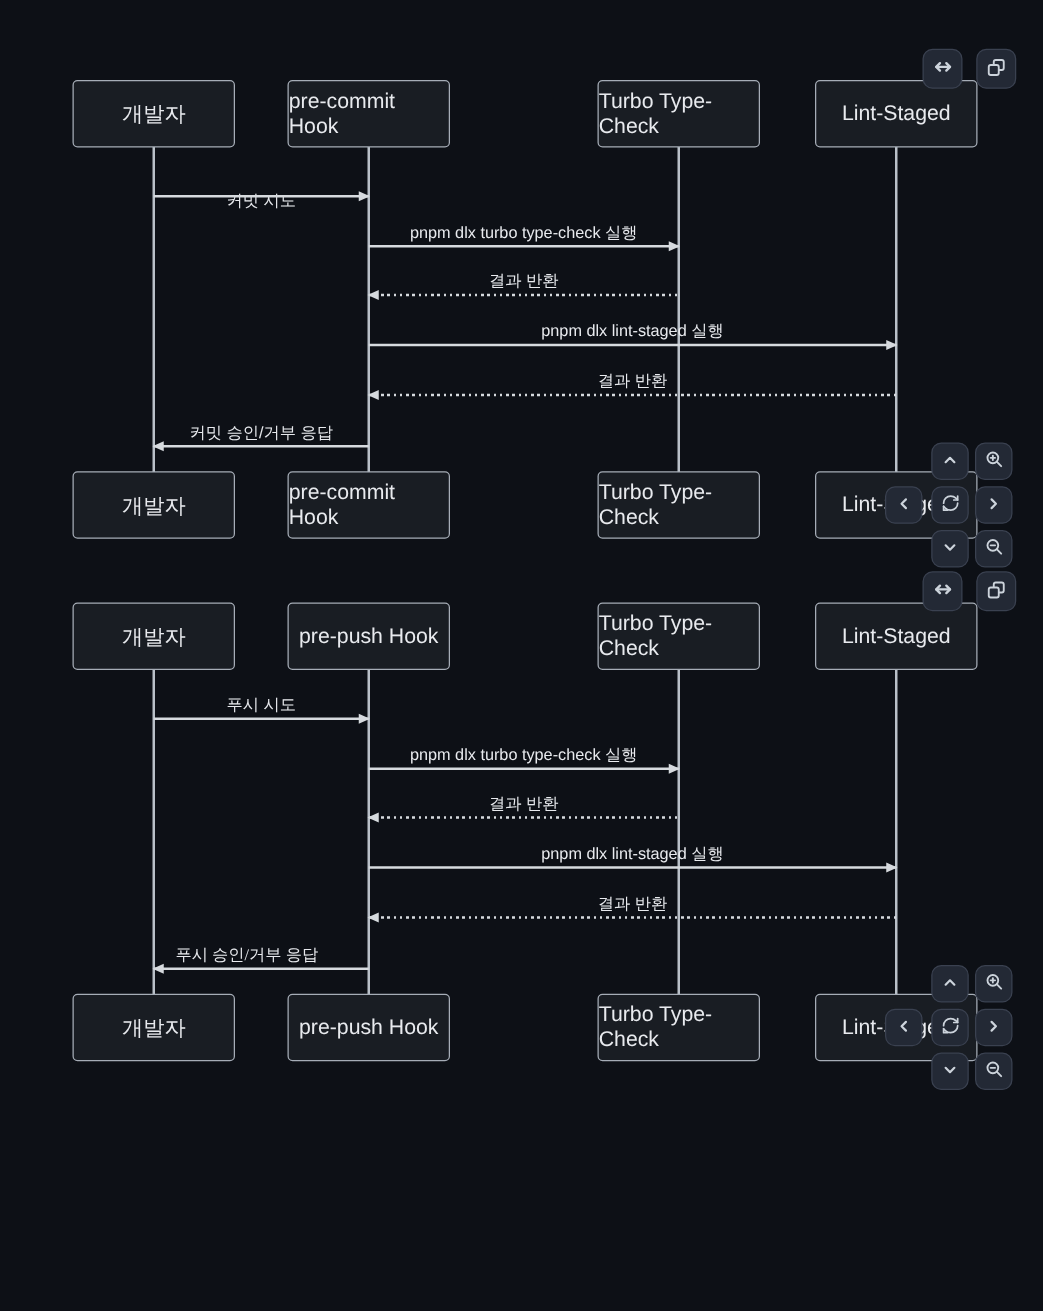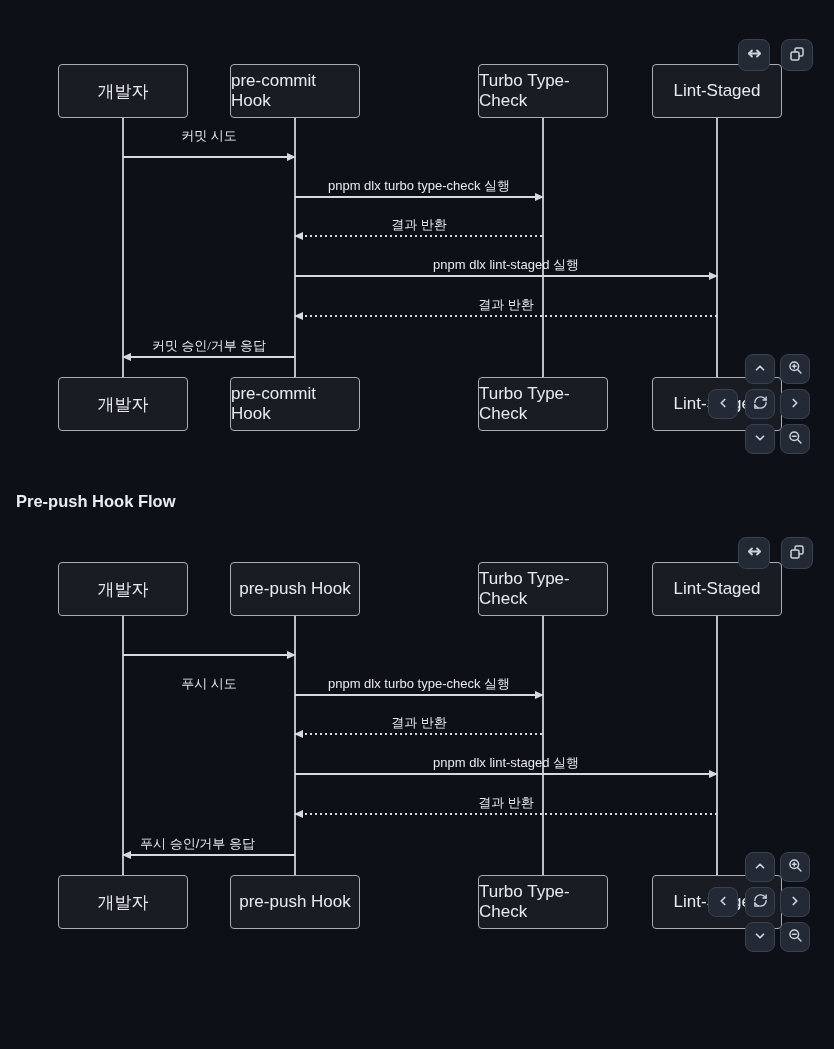--- a/index.html
+++ b/index.html
@@ -92,31 +92,31 @@
           <div class="actor-box" style="left: 42px; top: 313px;">개발자</div>
           <div class="lifeline" style="left: 278.25px; top: 52px; height: 263px;"></div>
           <div class="actor-box" style="left: 214px; top: 0px;">pre-commit Hook</div>
           <div class="actor-box" style="left: 214px; top: 313px;">pre-commit Hook</div>
           <div class="lifeline" style="left: 526.25px; top: 52px; height: 263px;"></div>
           <div class="actor-box" style="left: 462px; top: 0px;">Turbo Type-Check</div>
           <div class="actor-box" style="left: 462px; top: 313px;">Turbo Type-Check</div>
           <div class="lifeline" style="left: 700.25px; top: 52px; height: 263px;"></div>
           <div class="actor-box" style="left: 636px; top: 0px;">Lint-Staged</div>
           <div class="actor-box" style="left: 636px; top: 313px;">Lint-Staged</div>
-          <div class="msg-label" style="left: 107px; width: 172px; top: 63px;">커밋 시도</div>
+          <div class="msg-label" style="left: 107px; width: 172px; top: 88px;">커밋 시도</div>
           <div class="msg-line solid right" style="left: 107px; width: 172px; top: 92px;"></div>
           <div class="msg-label" style="left: 279px; width: 248px; top: 113px;">pnpm dlx turbo type-check 실행</div>
           <div class="msg-line solid right" style="left: 279px; width: 248px; top: 132px;"></div>
           <div class="msg-label" style="left: 279px; width: 248px; top: 152px;">결과 반환</div>
           <div class="msg-line dotted left" style="left: 279px; width: 248px; top: 171px;"></div>
           <div class="msg-label" style="left: 279px; width: 422px; top: 192px;">pnpm dlx lint-staged 실행</div>
           <div class="msg-line solid right" style="left: 279px; width: 422px; top: 211px;"></div>
           <div class="msg-label" style="left: 279px; width: 422px; top: 232px;">결과 반환</div>
           <div class="msg-line dotted left" style="left: 279px; width: 422px; top: 251px;"></div>
-          <div class="msg-label" style="left: 107px; width: 172px; top: 273px; font-family: Liberation Serif, serif;">커밋 승인/거부 응답</div>
+          <div class="msg-label" style="left: 107px; width: 172px; top: 273px;">커밋 승인/거부 응답</div>
           <div class="msg-line solid left" style="left: 107px; width: 172px; top: 292px;"></div>
         </div>
 
       <button class="ctl btn32 fitw">
         <span>
           <svg width="17" height="17" viewBox="0 0 16 16">
               <line x1="3" y1="8" x2="13" y2="8"></line>
               <polyline points="5.6,5.2 2.8,8 5.6,10.8"></polyline>
               <polyline points="10.4,5.2 13.2,8 10.4,10.8"></polyline>
             </svg>
@@ -185,46 +185,45 @@
               <circle cx="6.7" cy="6.7" r="4.6"></circle>
               <line x1="10.2" y1="10.2" x2="13.8" y2="13.8"></line>
               <line x1="4.8" y1="6.7" x2="8.6" y2="6.7"></line>
             </svg>
         </span>
       </button>
     </div>
   </section>
 
   <section>
-    <h2 class="flow-heading" style="margin-top:61px">Pre-push Hook Flow</h2>
     <div class="diagram-wrap">
       <div class="diagram-canvas">
           <div class="lifeline" style="left: 106.25px; top: 52px; height: 263px;"></div>
           <div class="actor-box" style="left: 42px; top: 0px;">개발자</div>
           <div class="actor-box" style="left: 42px; top: 313px;">개발자</div>
           <div class="lifeline" style="left: 278.25px; top: 52px; height: 263px;"></div>
           <div class="actor-box" style="left: 214px; top: 0px;">pre-push Hook</div>
           <div class="actor-box" style="left: 214px; top: 313px;">pre-push Hook</div>
           <div class="lifeline" style="left: 526.25px; top: 52px; height: 263px;"></div>
           <div class="actor-box" style="left: 462px; top: 0px;">Turbo Type-Check</div>
           <div class="actor-box" style="left: 462px; top: 313px;">Turbo Type-Check</div>
           <div class="lifeline" style="left: 700.25px; top: 52px; height: 263px;"></div>
           <div class="actor-box" style="left: 636px; top: 0px;">Lint-Staged</div>
           <div class="actor-box" style="left: 636px; top: 313px;">Lint-Staged</div>
-          <div class="msg-label" style="left: 107px; width: 172px; top: 73px; margin-top: 40px;">푸시 시도</div>
+          <div class="msg-label" style="left: 107px; width: 172px; top: 73px;">푸시 시도</div>
           <div class="msg-line solid right" style="left: 107px; width: 172px; top: 92px;"></div>
           <div class="msg-label" style="left: 279px; width: 248px; top: 113px;">pnpm dlx turbo type-check 실행</div>
           <div class="msg-line solid right" style="left: 279px; width: 248px; top: 132px;"></div>
           <div class="msg-label" style="left: 279px; width: 248px; top: 152px;">결과 반환</div>
           <div class="msg-line dotted left" style="left: 279px; width: 248px; top: 171px;"></div>
           <div class="msg-label" style="left: 279px; width: 422px; top: 192px;">pnpm dlx lint-staged 실행</div>
           <div class="msg-line solid right" style="left: 279px; width: 422px; top: 211px;"></div>
           <div class="msg-label" style="left: 279px; width: 422px; top: 232px;">결과 반환</div>
           <div class="msg-line dotted left" style="left: 279px; width: 422px; top: 251px;"></div>
-          <div class="msg-label" style="left: 107px; width: 149px; top: 273px;">푸시 승인/거부 응답</div>
+          <div class="msg-label" style="left: 107px; width: 149px; top: 273px; font-family: Liberation Serif, serif;">푸시 승인/거부 응답</div>
           <div class="msg-line solid left" style="left: 107px; width: 172px; top: 292px;"></div>
         </div>
 
       <button class="ctl btn32 fitw">
         <span>
           <svg width="17" height="17" viewBox="0 0 16 16">
               <line x1="3" y1="8" x2="13" y2="8"></line>
               <polyline points="5.6,5.2 2.8,8 5.6,10.8"></polyline>
               <polyline points="10.4,5.2 13.2,8 10.4,10.8"></polyline>
             </svg>

